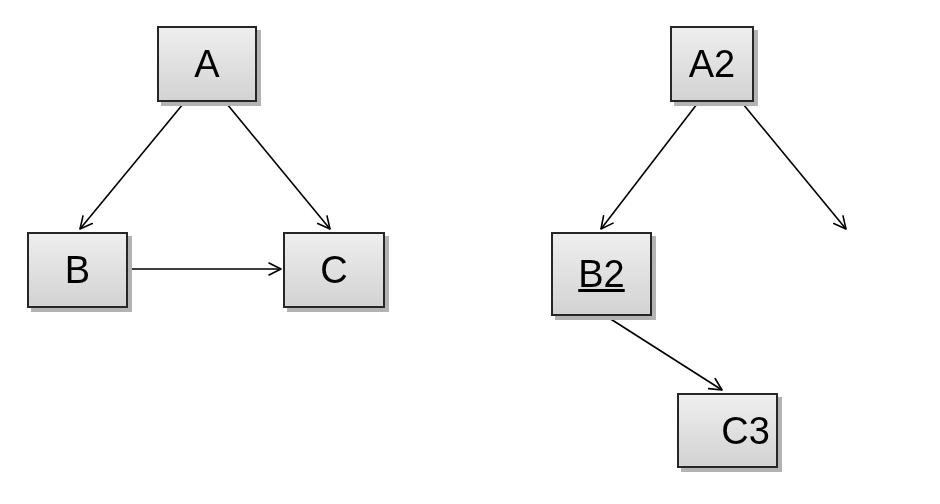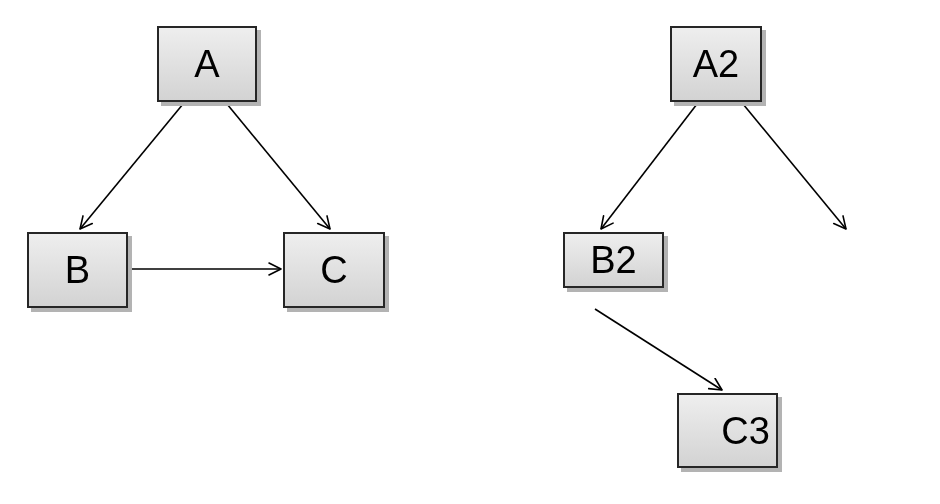--- a/index.html
+++ b/index.html
@@ -60,17 +60,17 @@
         <line x1="130" y1="269" x2="281" y2="269" stroke="#000000" stroke-width="1.6" marker-end="url(#open-arrow)"></line>
         <line x1="697" y1="104" x2="601" y2="229" stroke="#000000" stroke-width="1.6" marker-end="url(#open-arrow)"></line>
         <line x1="743" y1="104" x2="846" y2="229" stroke="#000000" stroke-width="1.6" marker-end="url(#open-arrow)"></line>
         <line x1="595" y1="309" x2="722" y2="390" stroke="#000000" stroke-width="1.6" marker-end="url(#open-arrow)"></line>
       </g>
   </svg>
   <div class="nodes-layer">
       <div class="node" style="left: 157px; top: 26px; width: 100px; height: 76px;">A</div>
       <div class="node" style="left: 27px; top: 232px; width: 101px; height: 76px;">B</div>
       <div class="node" style="left: 283px; top: 232px; width: 102px; height: 76px;">C</div>
-      <div class="node" style="left: 670px; top: 26px; width: 92px; height: 76px;">A2</div>
-      <div class="node" style="left: 563px; top: 232px; width: 101px; height: 56px;">B2</div>
+      <div class="node" style="left: 670px; top: 26px; width: 84px; height: 76px;">A2</div>
+      <div class="node" style="left: 551px; top: 232px; width: 101px; height: 84px; text-decoration: underline;">B2</div>
       <div class="node" style="left: 677px; top: 393px; width: 101px; height: 75px; padding-left: 36px;">C3</div>
     </div>
 </div>
 
 </body></html>

